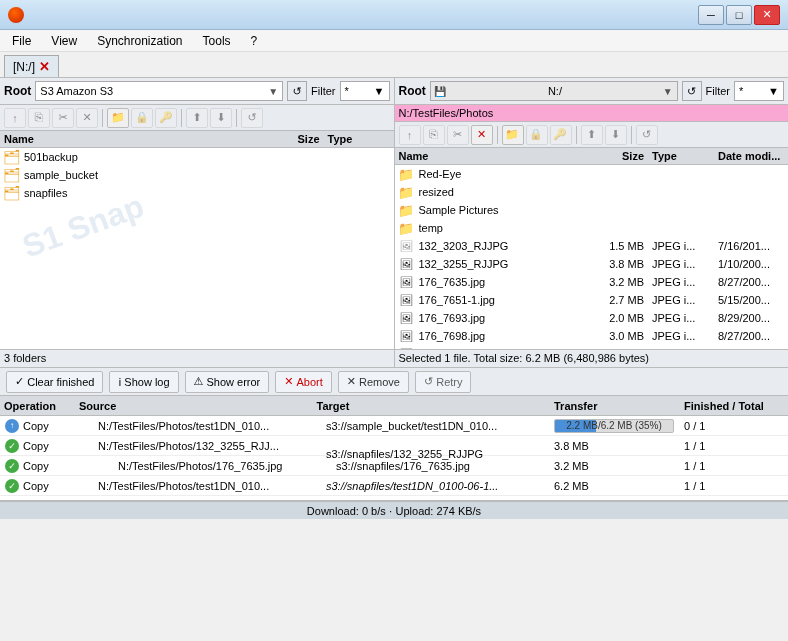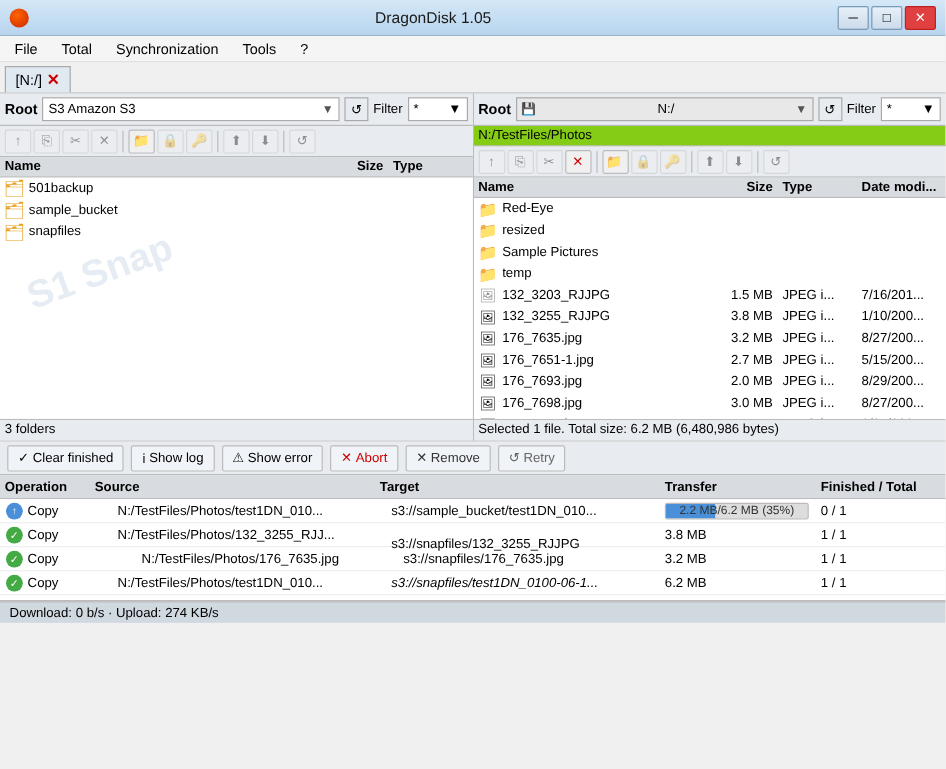--- a/index.html
+++ b/index.html
@@ -87,21 +87,21 @@
       display: flex;
       align-items: center;
       justify-content: space-between;
     }
     .root-combo-arrow { font-size: 10px; color: #555; }
     .refresh-btn { width: 20px; height: 20px; border: 1px solid #aaa; background: #e8ecf0; cursor: pointer; display: flex; align-items: center; justify-content: center; font-size: 11px; }
     .filter-label { font-size: 11px; }
     .filter-combo { width: 50px; height: 20px; border: 1px solid #aaa; background: white; padding: 1px 4px; font-size: 11px; display: flex; align-items: center; justify-content: space-between; }
     
     .panel-path {
-      background: #84cc16;
+      background: #f9a8d4;
       padding: 2px 4px;
       border-bottom: 1px solid #bbb;
       font-size: 11px;
     }
     
     .panel-toolbar {
       background: #e8ecf0;
       padding: 2px 4px;
       display: flex;
       align-items: center;
@@ -249,44 +249,43 @@
       display: flex; align-items: center; justify-content: center;
       font-size: 10px;
       color: #333;
     }
     
     .bottom-status {
       background: #d0d8e0;
       height: 18px;
       display: flex;
       align-items: center;
-      justify-content: flex-start;
+      justify-content: center;
       padding: 0 8px;
       font-size: 11px;
       border-top: 1px solid #bbb;
     }
   </style>
 </head>
 <body>
 
 <div class="title-bar">
   <div class="title-bar-left">
     <div class="title-bar-icon"></div>
   </div>
-  <span class="title-bar-text">DragonDisk 1.05</span>
   <div class="title-bar-buttons">
     <div class="title-btn">─</div>
     <div class="title-btn">□</div>
     <div class="title-btn close">✕</div>
   </div>
 </div>
 
 <div class="menu-bar">
   <span class="menu-item">File</span>
-  <span class="menu-item">Total</span>
+  <span class="menu-item">View</span>
   <span class="menu-item">Synchronization</span>
   <span class="menu-item">Tools</span>
   <span class="menu-item">?</span>
 </div>
 
 <div class="tab-bar">
   <div class="tab">
     <span>[N:/]</span>
     <span class="tab-close">✕</span>
   </div>

